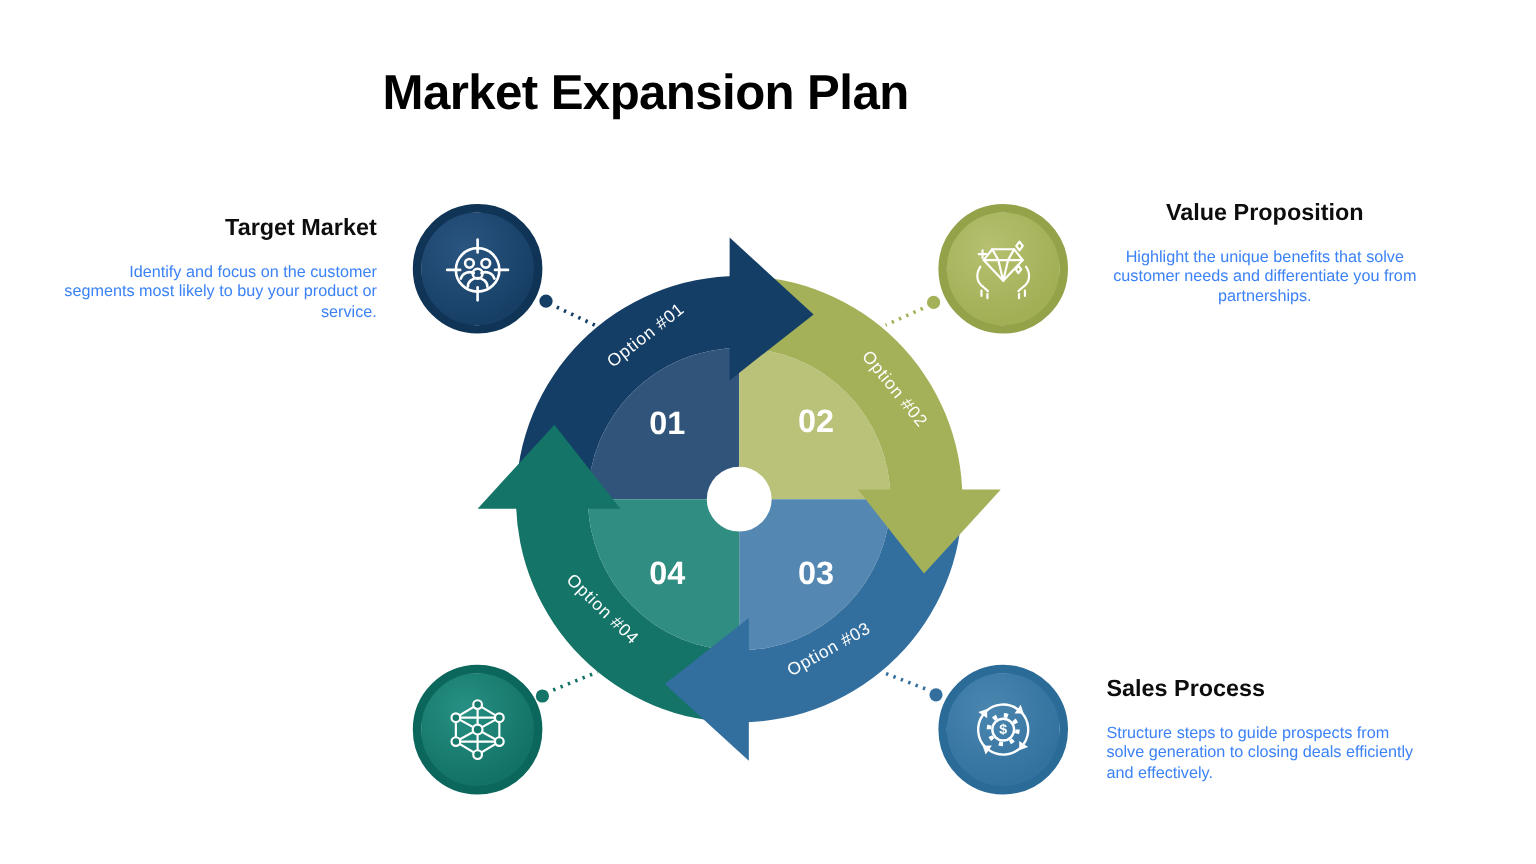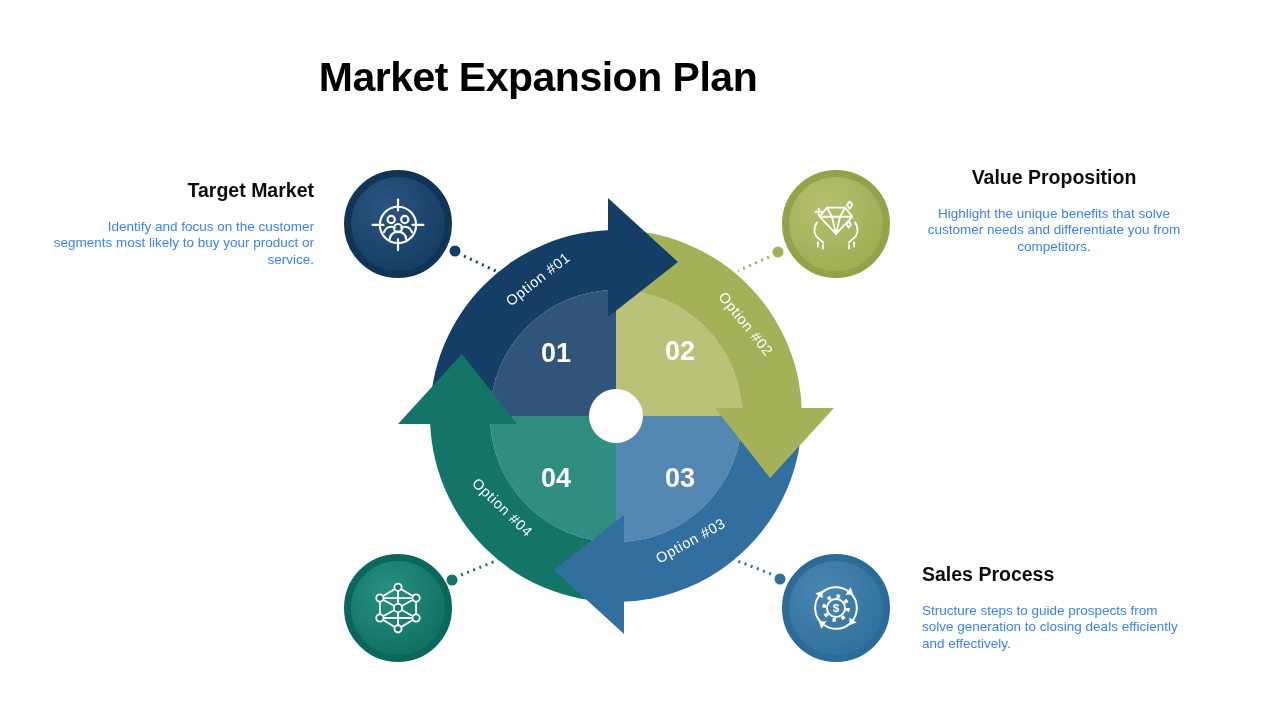--- a/index.html
+++ b/index.html
@@ -38,21 +38,21 @@
 <div class="canvas">
 
   <div class="slide-title">Market Expansion Plan</div>
 
   <div class="section tl">
     <h2>Target Market</h2>
     <p>Identify and focus on the customer segments most likely to buy your product or service.</p>
   </div>
   <div class="section tr">
     <h2>Value Proposition</h2>
-    <p>Highlight the unique benefits that solve customer needs and differentiate you from competitors.</p>
+    <p>Highlight the unique benefits that solve customer needs and differentiate you from partnerships.</p>
   </div>
   <div class="section br">
     <h2>Sales Process</h2>
     <p>Structure steps to guide prospects from solve generation to closing deals efficiently and effectively.</p>
   </div>
 
   <div class="icon-circle navy">
     <svg width="58" height="58" viewBox="0 0 64 64">
       <g stroke="#fff" stroke-width="2.4" fill="none" stroke-linecap="round">
         <circle cx="32" cy="33" r="20"></circle>

